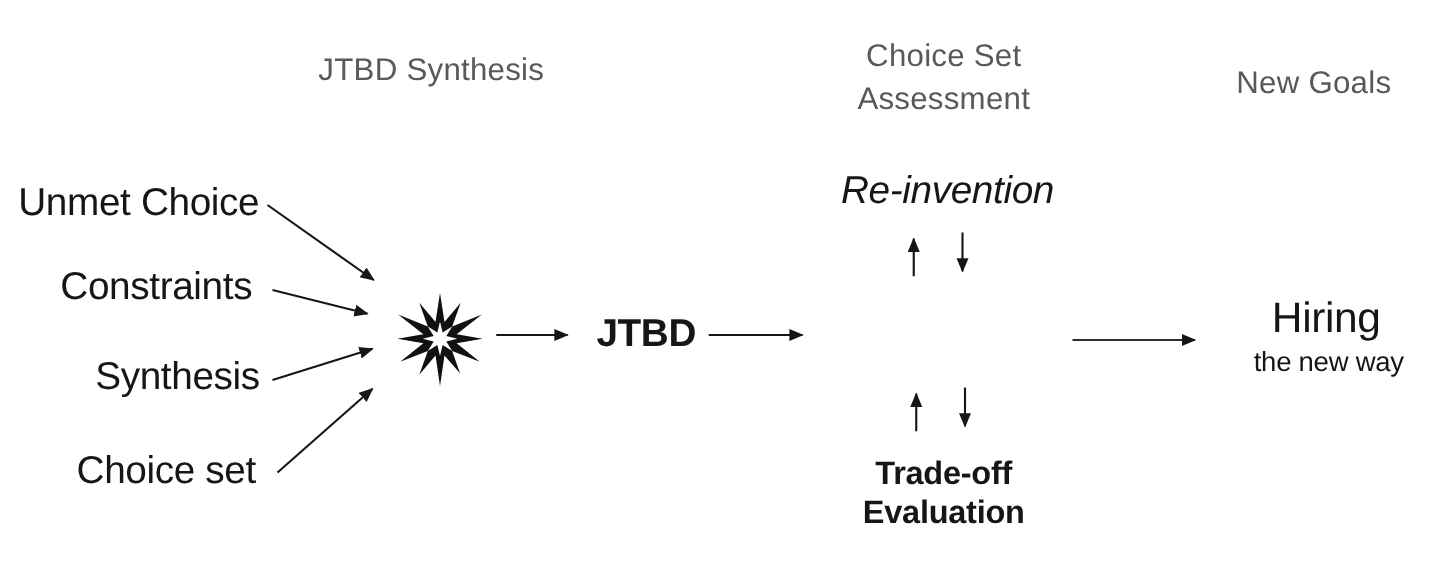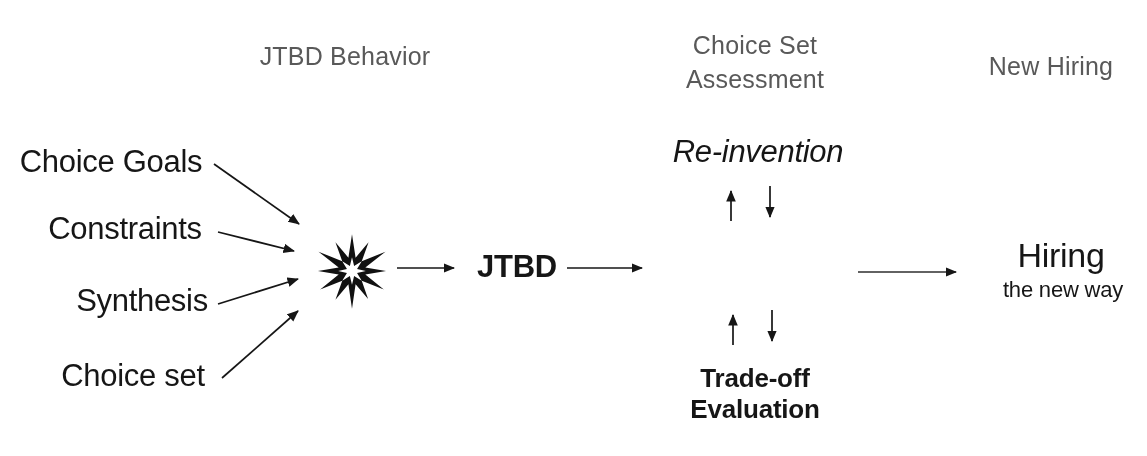--- a/index.html
+++ b/index.html
@@ -57,32 +57,32 @@
     <line x1="567" y1="268" x2="642" y2="268" stroke="#161616" stroke-width="1.7" marker-end="url(#ah)"></line>
     <line x1="858" y1="272" x2="956" y2="272" stroke="#2e2e2e" stroke-width="1.7" marker-end="url(#ah)"></line>
 
     <line x1="731" y1="221" x2="731" y2="191" stroke="#161616" stroke-width="1.7" marker-end="url(#ah)"></line>
     <line x1="770" y1="186" x2="770" y2="217" stroke="#161616" stroke-width="1.7" marker-end="url(#ah)"></line>
 
     <line x1="733" y1="345" x2="733" y2="315" stroke="#161616" stroke-width="1.7" marker-end="url(#ah)"></line>
     <line x1="772" y1="310" x2="772" y2="341" stroke="#161616" stroke-width="1.7" marker-end="url(#ah)"></line>
   </svg>
 
-  <div class="abs stage-title" style="left:345px; top:56px;">JTBD Behavior</div>
+  <div class="abs stage-title" style="left:345px; top:56px;">JTBD Synthesis</div>
 
   <div class="abs stage-title" style="left:755px; top:62px;">
     <div>Choice Set</div>
     <div>Assessment</div>
   </div>
 
   <div class="abs stage-title" style="left:1051px; top:66px;">
-    <div>New Hiring</div>
+    <div>New Goals</div>
   </div>
 
-  <div class="abs input-label" style="left:111px; top:162px;">Choice Goals</div>
+  <div class="abs input-label" style="left:111px; top:162px;">Unmet Choice</div>
   <div class="abs input-label" style="left:125px; top:229px;">Constraints</div>
   <div class="abs input-label" style="left:142px; top:301px;">Synthesis</div>
   <div class="abs input-label" style="left:133px; top:376px;">Choice set</div>
 
   <div class="abs node-label" style="left:517px; top:267px;font-weight:bold;">JTBD</div>
 
 
   <div class="abs node-label" style="left:758px; top:152px;font-style:italic;">Re-invention</div>
 
   <div class="abs loop-label" style="left:755px; top:394px;">

